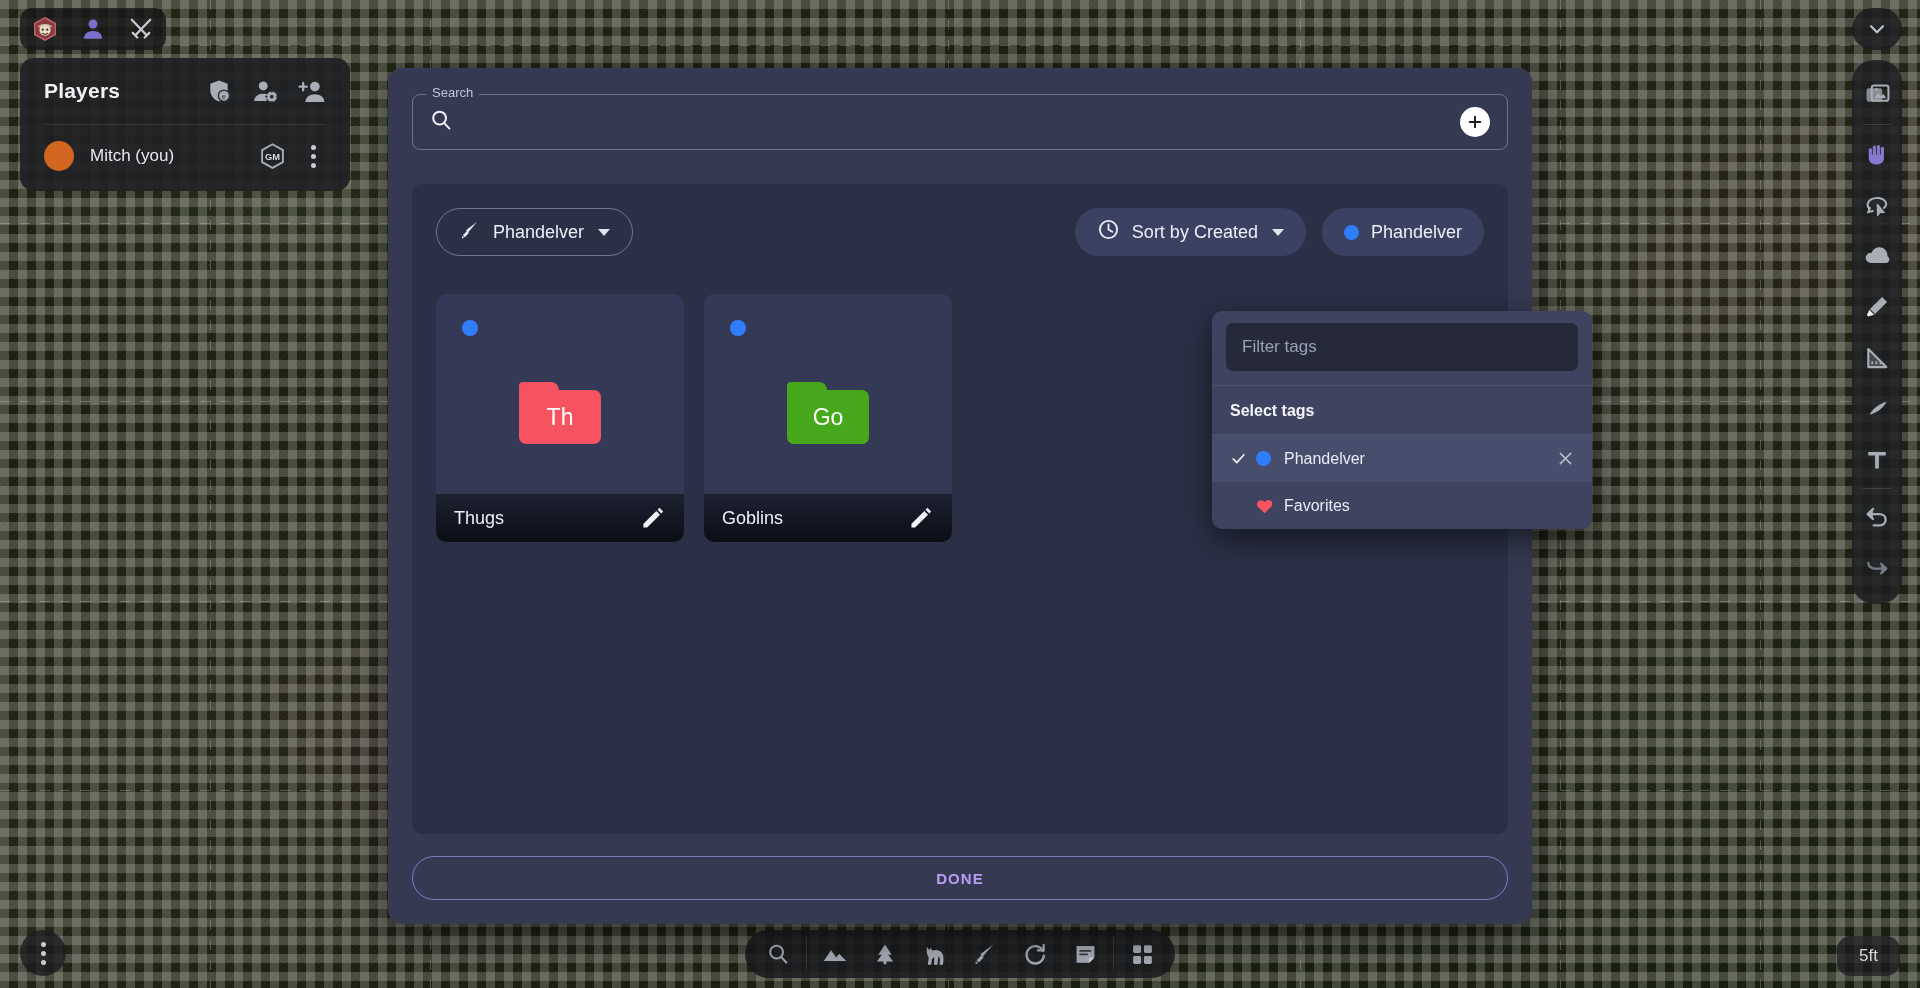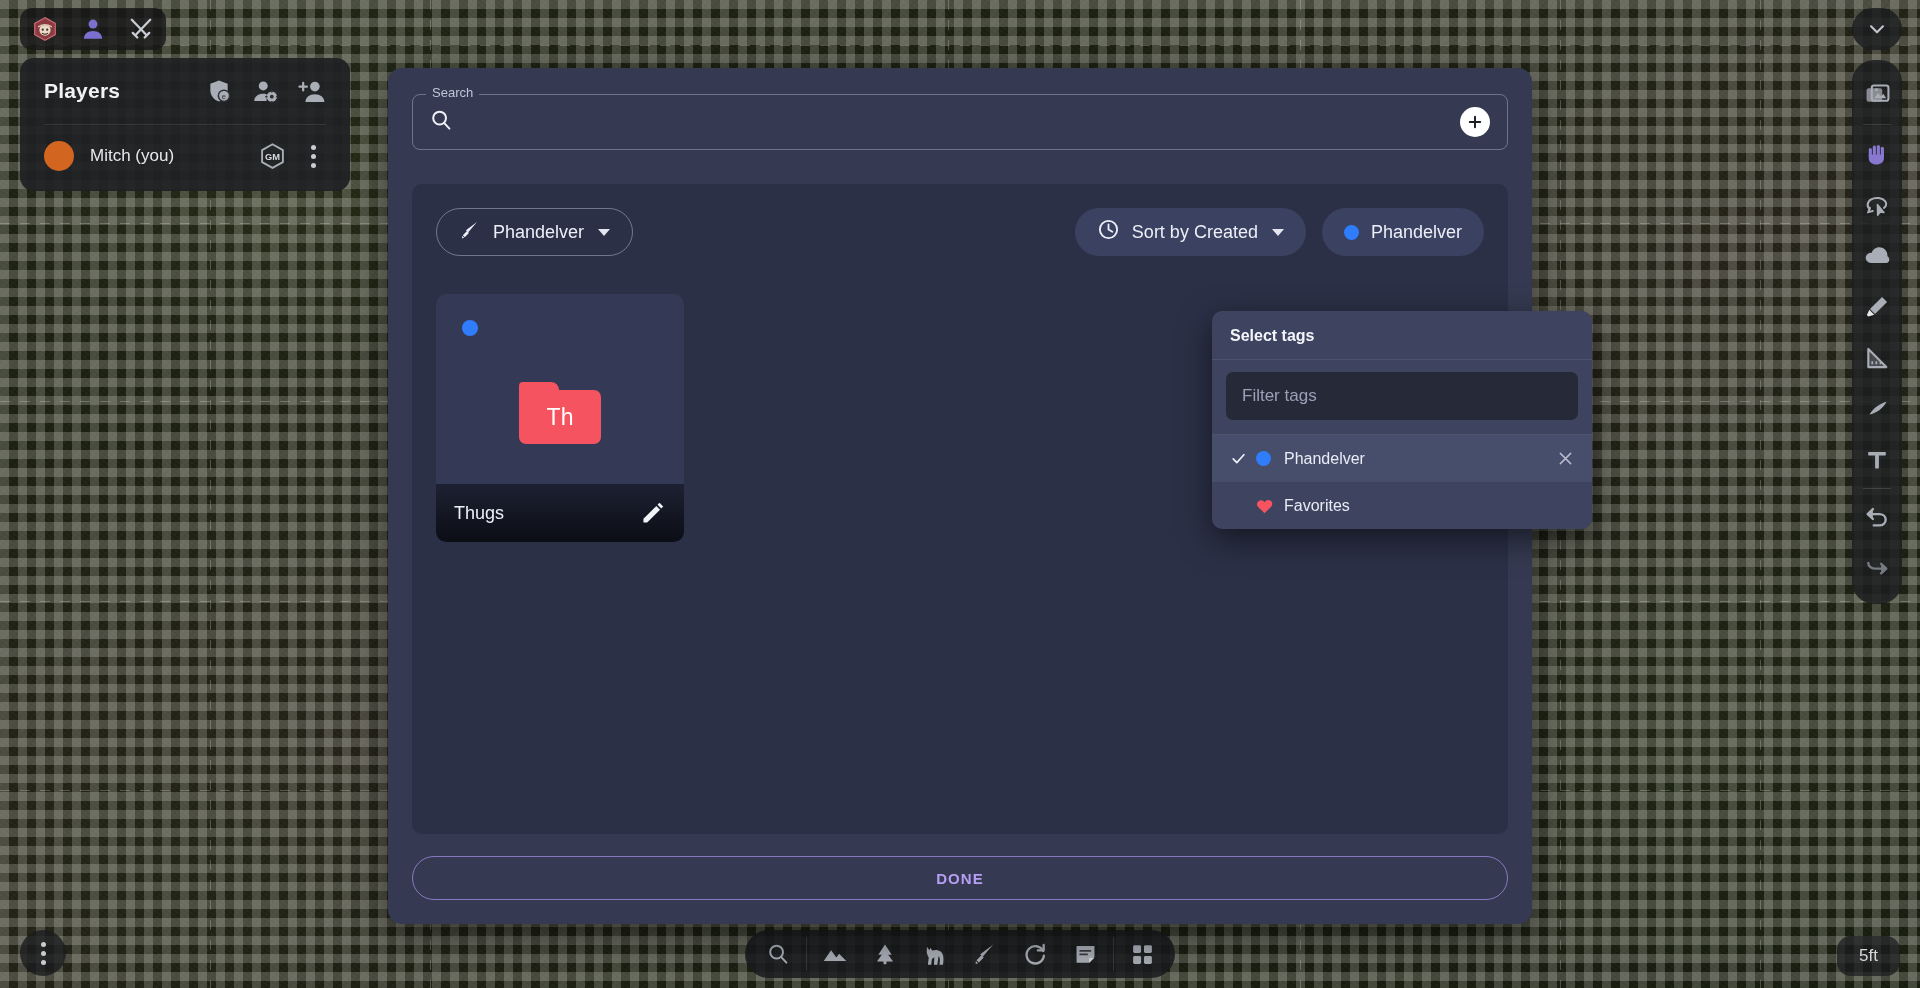--- a/index.html
+++ b/index.html
@@ -147,21 +147,21 @@
     border-radius: 10px;
     position: relative; overflow: hidden;
     cursor: pointer;
   }
   .card-dot { position:absolute; left: 26px; top: 26px; width: 16px; height: 16px; border-radius: 50%; }
   .folder { position:absolute; left:50%; top: 88px; transform: translateX(-50%); width: 82px; height: 62px; }
   .folder .tab { position:absolute; left:0; top:0; width: 40px; height: 12px; border-radius: 4px 8px 0 0; }
   .folder .body { position:absolute; left:0; top:8px; width: 82px; height: 54px; border-radius: 3px 7px 7px 7px;
     display:flex; align-items:center; justify-content:center; color:#fff; font-size: 23px; }
   .card-foot {
-    position:absolute; left:0; right:0; bottom:0; height: 58px;
+    position:absolute; left:0; right:0; bottom:0; height: 48px;
     background: linear-gradient(to bottom, rgba(10,12,20,.55), rgba(8,10,16,.92));
     display:flex; align-items:center; padding: 0 18px;
   }
   .card-name { color: #eef0f8; font-size: 18px; flex: 1; }
   .pencil { width: 26px; height: 26px; cursor: pointer; }
 
   
   #tag-menu {
     position: absolute;
     left: 1212px; top: 311px;
@@ -411,31 +411,49 @@
           <span class="card-name">Thugs</span>
           <span class="pencil">
             <svg width="26" height="26" viewBox="0 0 24 24" fill="#f2f3f9">
               <path d="M3.2 17.4 15.1 5.5l3.4 3.4L6.6 20.8H3.2z"></path>
               <path d="M16.2 4.4 18 2.6l3.4 3.4-1.8 1.8z"></path>
             </svg>
           </span>
         </div>
       </div>
 
+      <div class="card">
+        <div class="card-dot" style="background:#2f7dfb"></div>
+        <div class="folder">
+          <div class="tab" style="background:#47a81c"></div>
+          <div class="body" style="background:#47a81c">
+              <span>Go</span>
+            </div>
+        </div>
+        <div class="card-foot">
+          <span class="card-name">Goblins</span>
+          <span class="pencil">
+            <svg width="26" height="26" viewBox="0 0 24 24" fill="#f2f3f9">
+              <path d="M3.2 17.4 15.1 5.5l3.4 3.4L6.6 20.8H3.2z"></path>
+              <path d="M16.2 4.4 18 2.6l3.4 3.4-1.8 1.8z"></path>
+            </svg>
+          </span>
+        </div>
+      </div>
     </div>
   </div>
 
   <div id="done-btn">DONE</div>
 </div>
 
 <div id="tag-menu">
-  <div id="tm-head">Select tags</div>
   <div id="tm-filter-wrap">
     <input id="tm-filter" type="text" placeholder="Filter tags" style="">
   </div>
+  <div id="tm-head">Select tags</div>
   <div class="tm-item sel">
     <span class="tm-check">
       <svg width="17" height="17" viewBox="0 0 24 24" fill="none" stroke="#f1f2f8" stroke-width="2.3" stroke-linecap="round" stroke-linejoin="round">
         <path d="M4.5 12.6 9.6 17.8 19.6 6.6"></path>
       </svg>
     </span>
     <span class="tm-swatch" style="background:#2f7dfb"></span>
     <span>Phandelver</span>
     <span class="tm-x">
       <svg width="19" height="19" viewBox="0 0 24 24" stroke="#b7bbcb" stroke-width="1.9" stroke-linecap="round">

